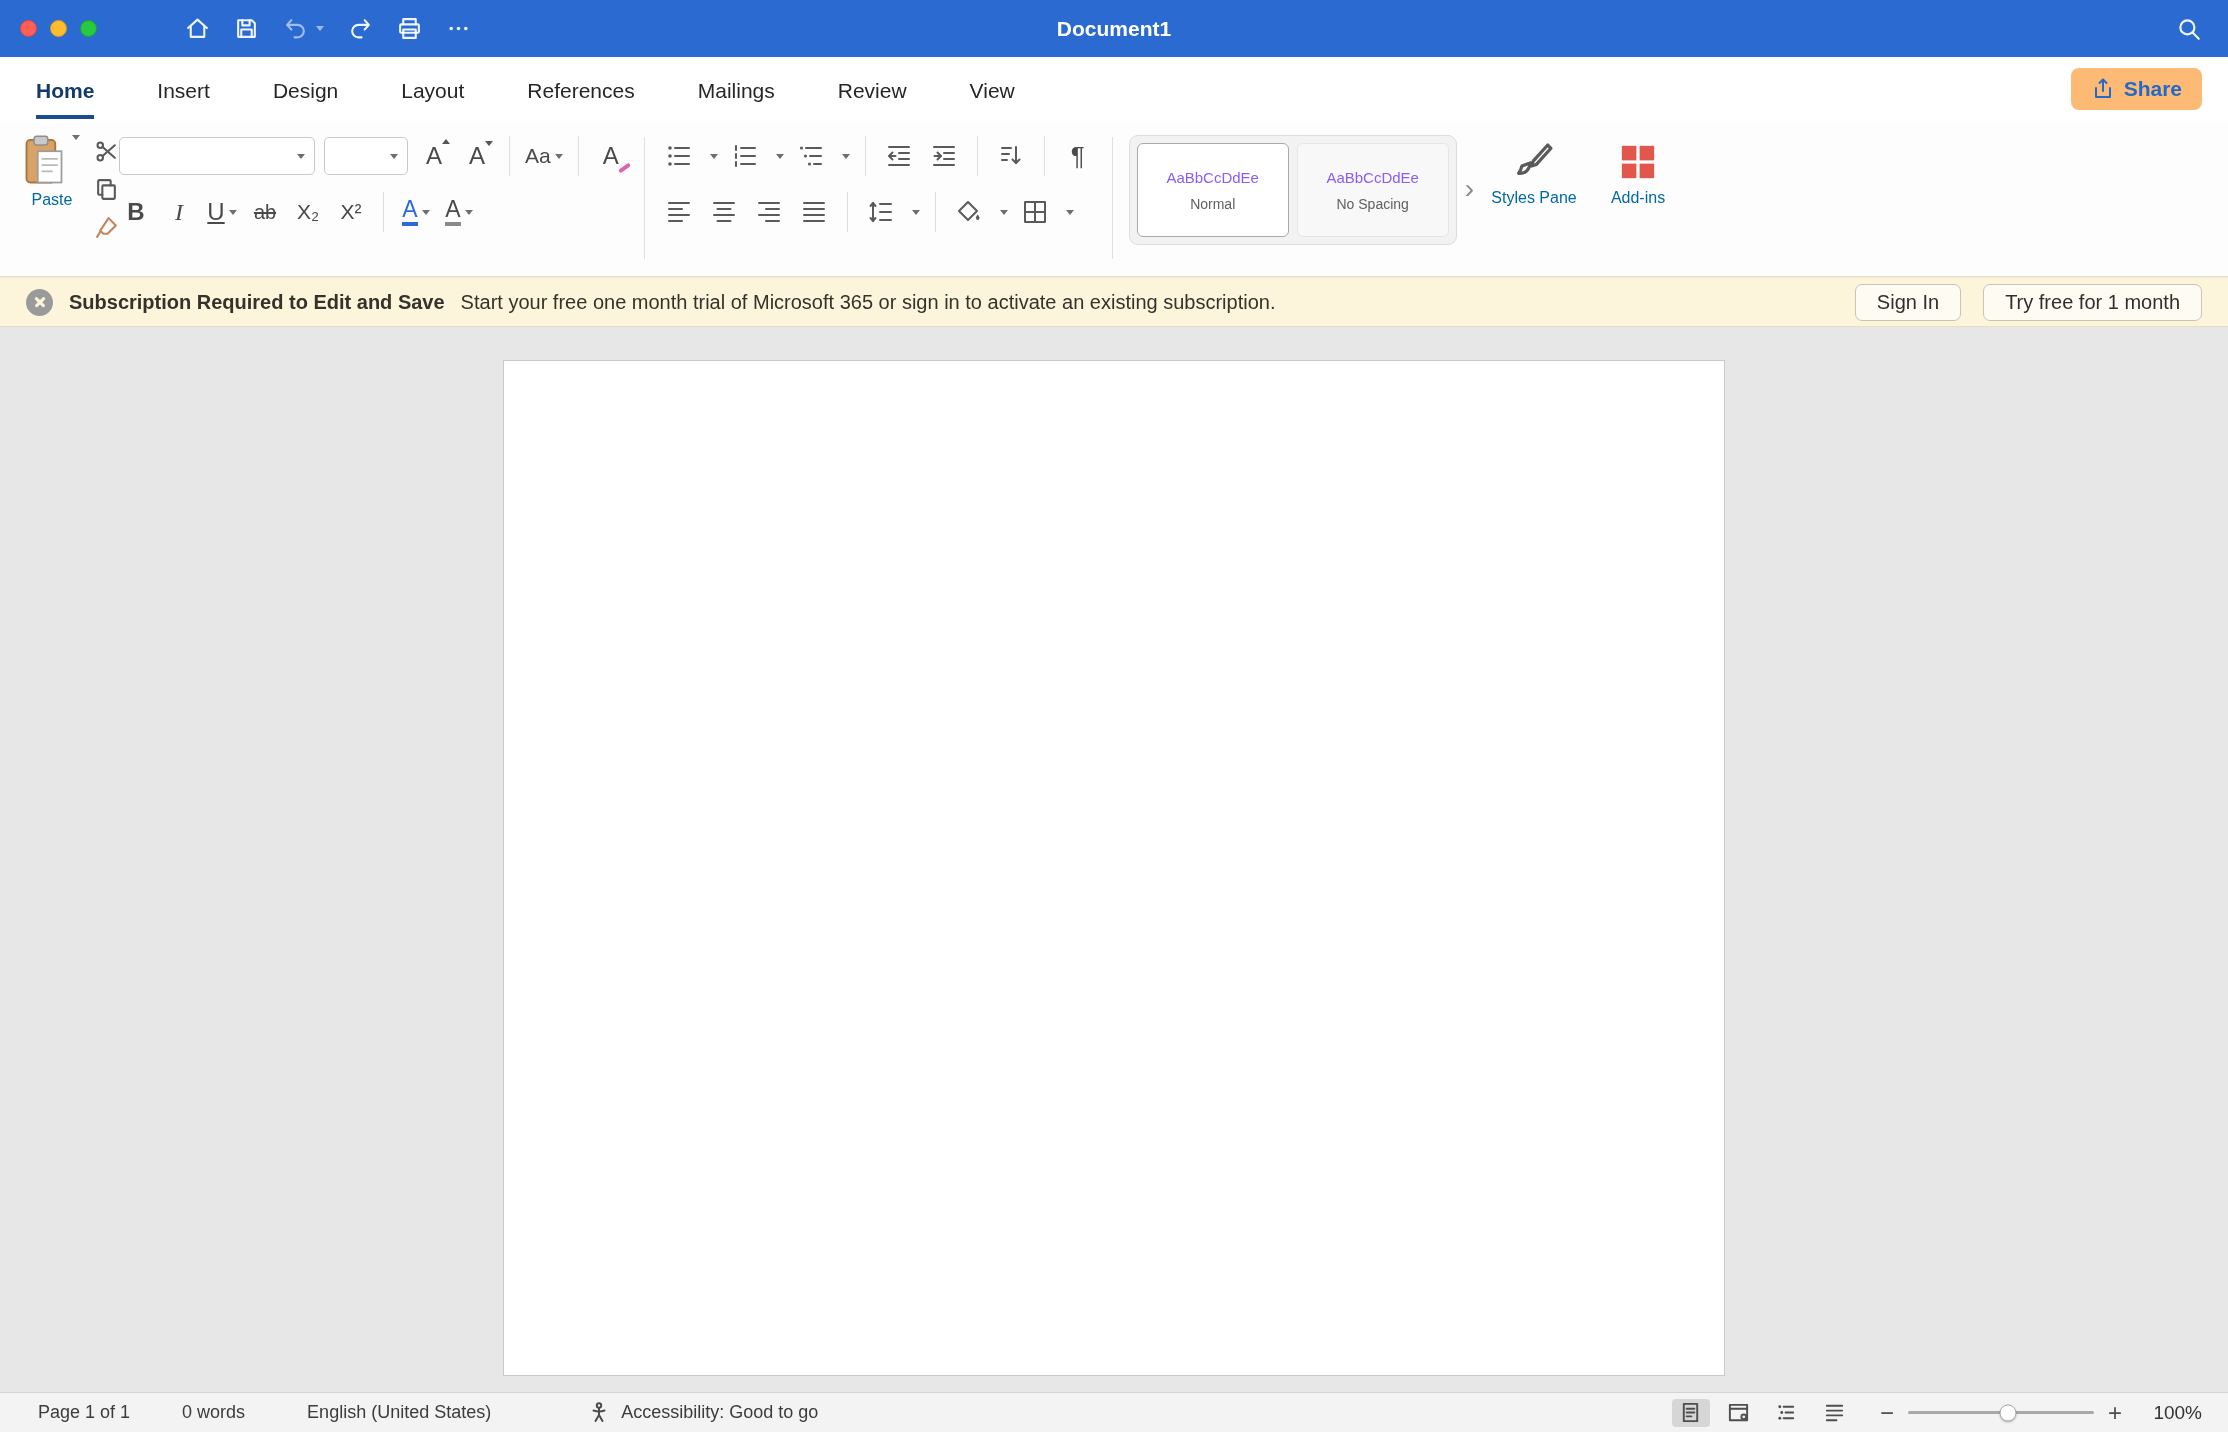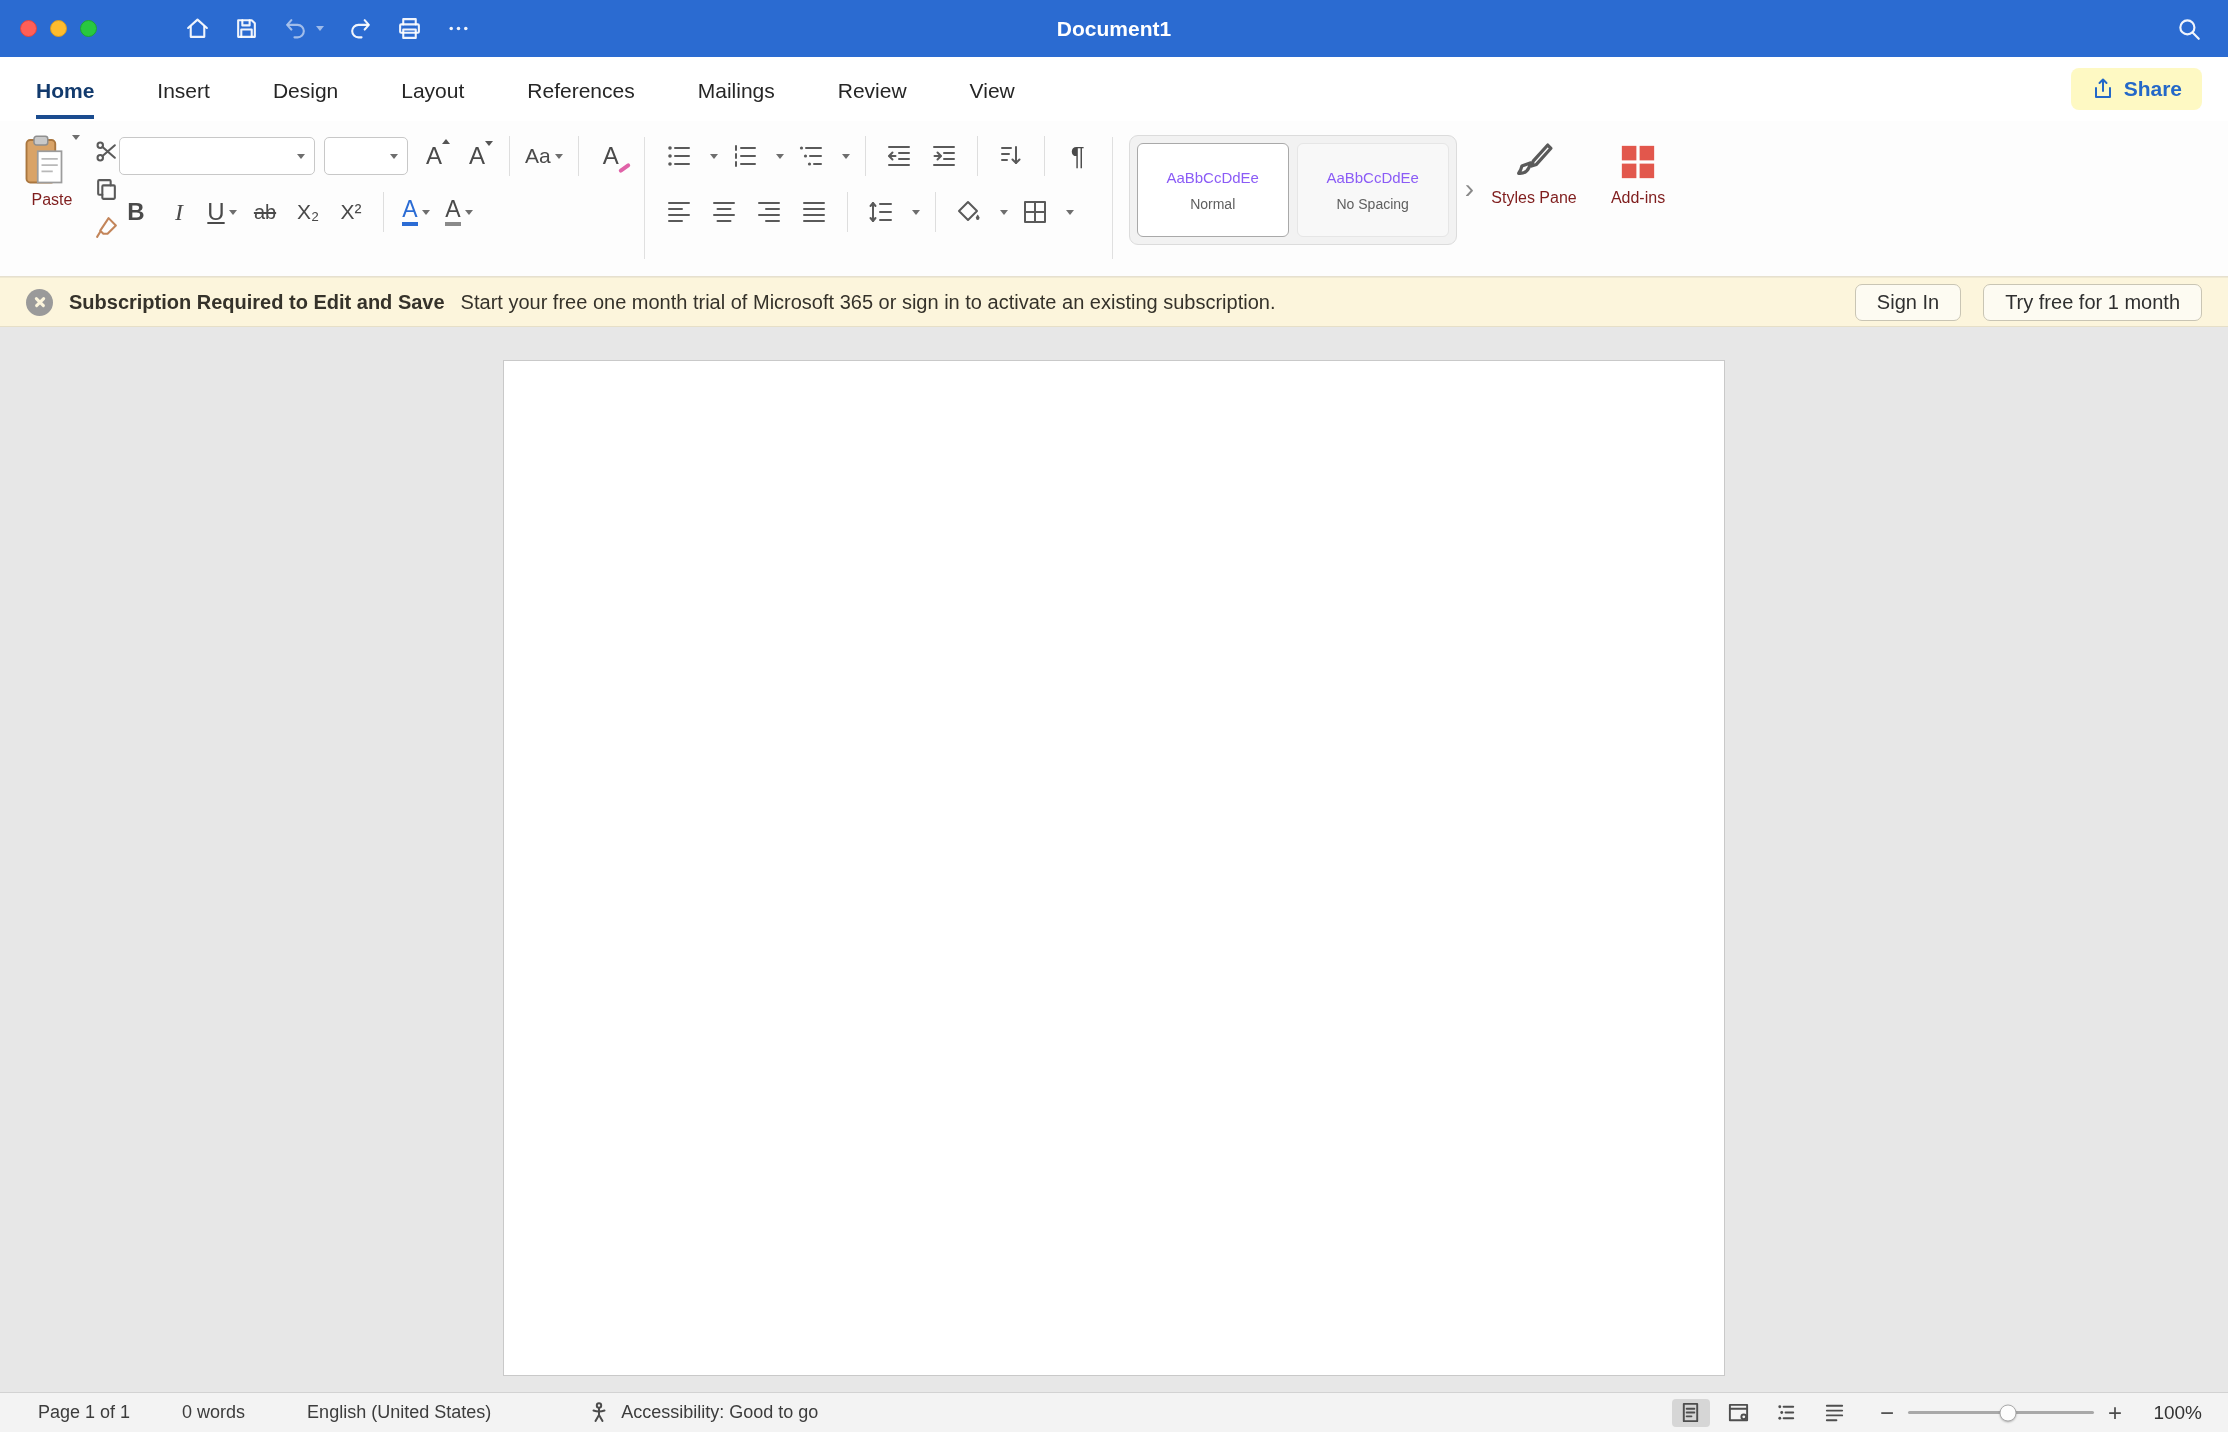--- a/index.html
+++ b/index.html
@@ -19,38 +19,38 @@
   .undo-wrap{display:flex;align-items:center;gap:6px;opacity:.6;}
   .tb-title{position:absolute;left:50%;top:50%;transform:translate(-50%,-50%);color:#fff;font-size:21px;font-weight:700;}
   .tb-search{position:absolute;right:26px;top:50%;transform:translateY(-50%);color:rgba(255,255,255,.93);}
   .tb-search svg{width:26px;height:26px;display:block;}
 
   
   .tabrow{position:absolute;top:57px;left:0;right:0;height:64px;background:#fff;display:flex;align-items:center;}
   .tabs{display:flex;gap:47px;padding-left:20px;height:100%;align-items:center;}
   .tab{height:52px;margin-top:8px;display:inline-flex;align-items:center;font-size:21px;color:#262626;border-bottom:4px solid transparent;cursor:default;margin-left:16px;}
   .tab.active{color:#123a6d;font-weight:700;border-bottom-color:#1b4c8f;}
-  .share-btn{position:absolute;right:26px;top:50%;transform:translateY(-50%);display:flex;align-items:center;gap:9px;background:#fef9c3;border-radius:8px;padding:9px 20px;color:#2468c8;font-size:21px;font-weight:700;}
+  .share-btn{position:absolute;right:26px;top:50%;transform:translateY(-50%);display:flex;align-items:center;gap:9px;background:#fdba74;border-radius:8px;padding:9px 20px;color:#2468c8;font-size:21px;font-weight:700;}
   .share-btn svg{width:24px;height:24px;display:block;}
 
   
   .ribbon{position:absolute;top:121px;left:0;right:0;height:156px;background:#fdfdfd;border-bottom:1px solid #e6e0cf;}
   .ribbon-inner{display:flex;align-items:flex-start;padding:12px 18px 0 24px;height:100%;}
   .grp{display:flex;}
   .rows{display:flex;flex-direction:column;gap:10px;}
   .rrow{display:flex;align-items:center;gap:9px;height:46px;}
   .gdiv{width:1px;height:122px;background:#e0e0e0;margin:4px 16px 0;}
   .vdiv{width:1px;height:40px;background:#dedede;margin:0 6px;}
   .chev{display:inline-block;width:0;height:0;border-left:4.5px solid transparent;border-right:4.5px solid transparent;border-top:5.5px solid #6e6e6e;margin-left:4px;}
   .chev.w{border-top-color:rgba(255,255,255,.9);margin-left:2px;}
 
   .paste{display:flex;flex-direction:column;align-items:center;margin-right:14px;}
   .paste-top{display:flex;align-items:flex-start;gap:4px;padding-top:2px;}
   .paste-top svg{width:40px;height:50px;display:block;}
-  .big-lbl{font-size:16px;color:#7f1d1d;margin-top:6px;text-align:center;line-height:1.15;}
+  .big-lbl{font-size:16px;color:#0369a1;margin-top:6px;text-align:center;line-height:1.15;}
   .mini-col{display:flex;flex-direction:column;gap:13px;padding-top:6px;color:#5a5a5a;}
   .mini-col svg{width:25px;height:25px;display:block;}
   .mini-col .painter{color:#c3855a;}
 
   .combo{height:38px;background:#fff;border:1px solid #c8c8c8;border-radius:5px;display:flex;align-items:center;justify-content:flex-end;padding:0 9px;font-size:18px;color:#333;}
   .combo.name{width:196px;}
   .combo.size{width:84px;}
 
   .lb{min-width:34px;height:42px;display:inline-flex;align-items:center;justify-content:center;font-size:24px;color:#4a4a4a;position:relative;}
   .lb.bold{font-weight:700;}

